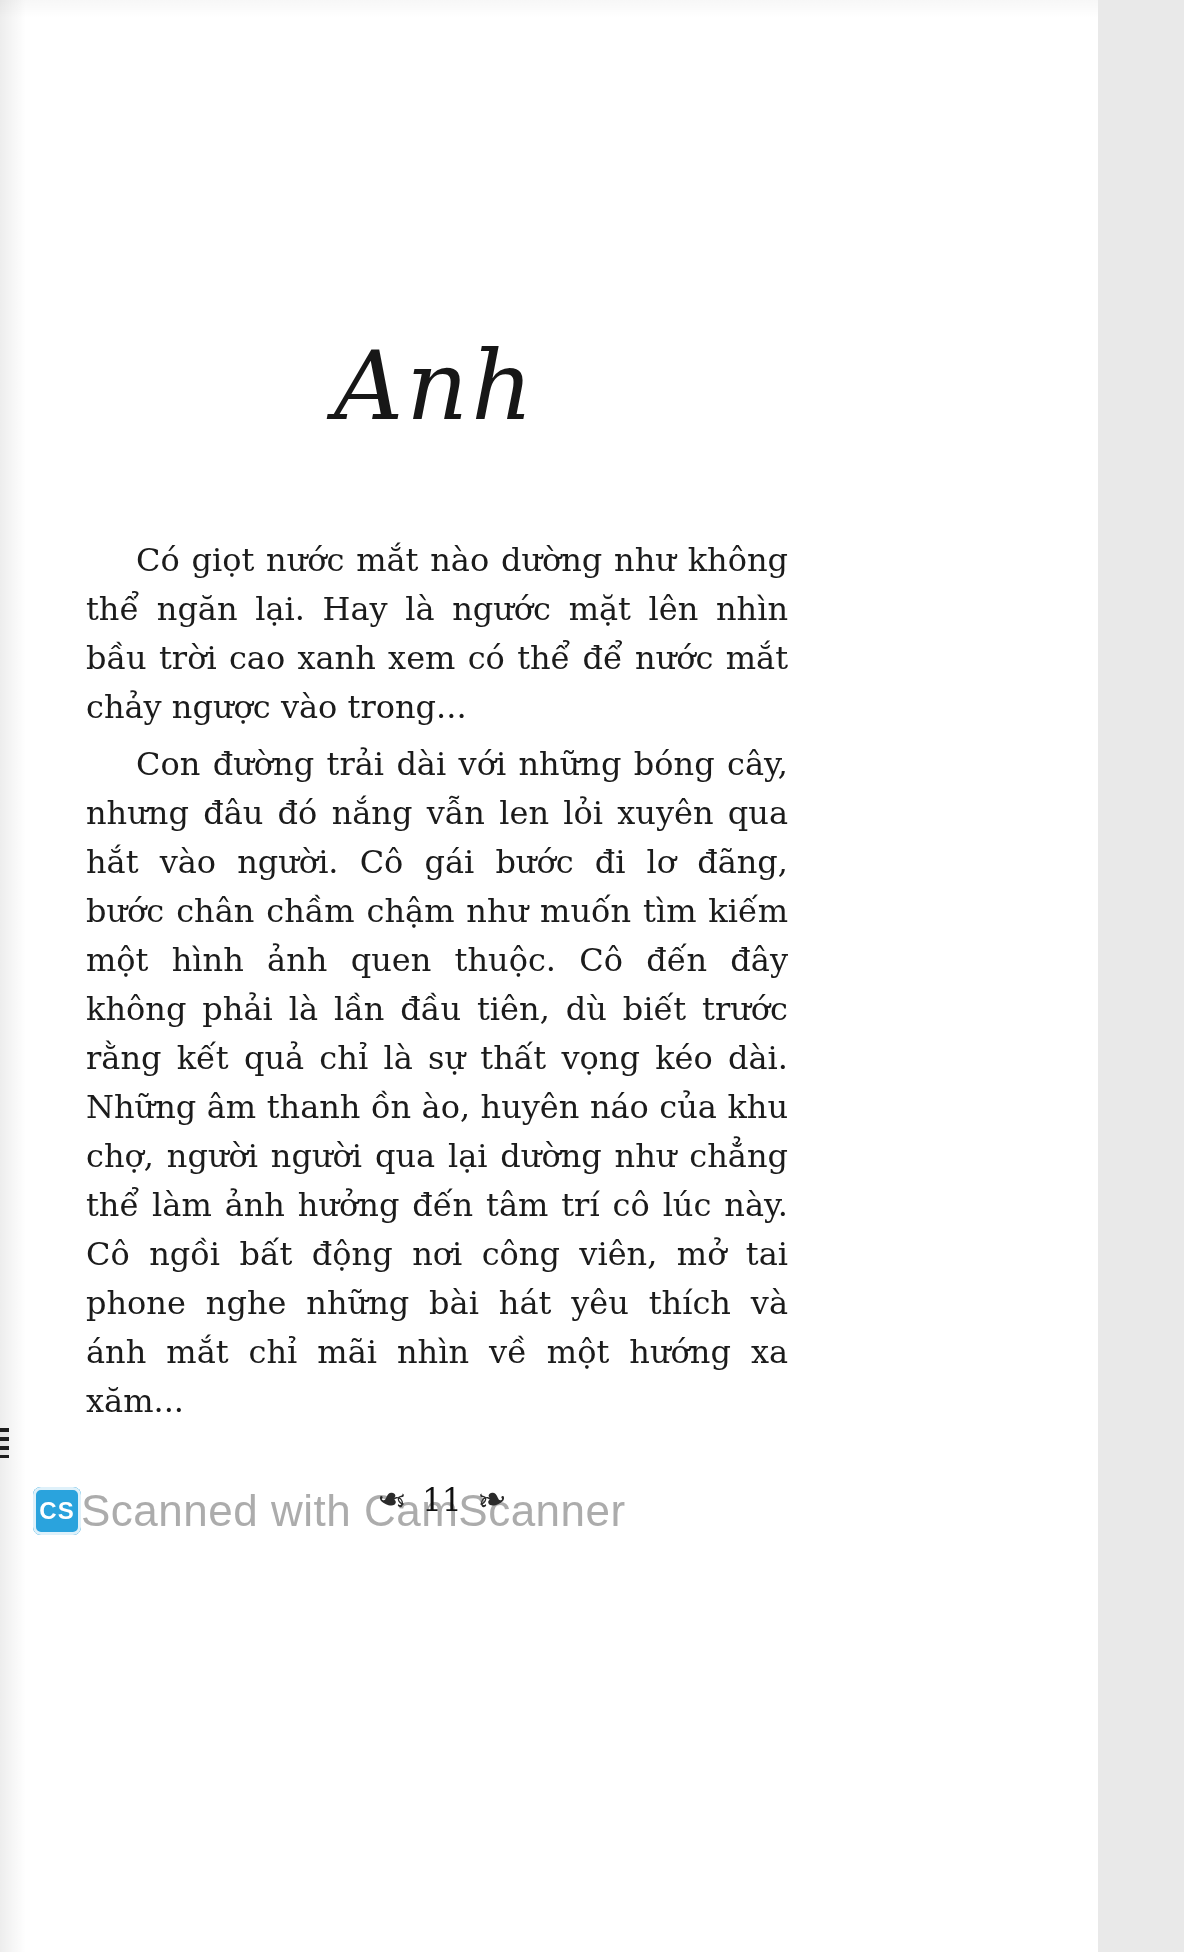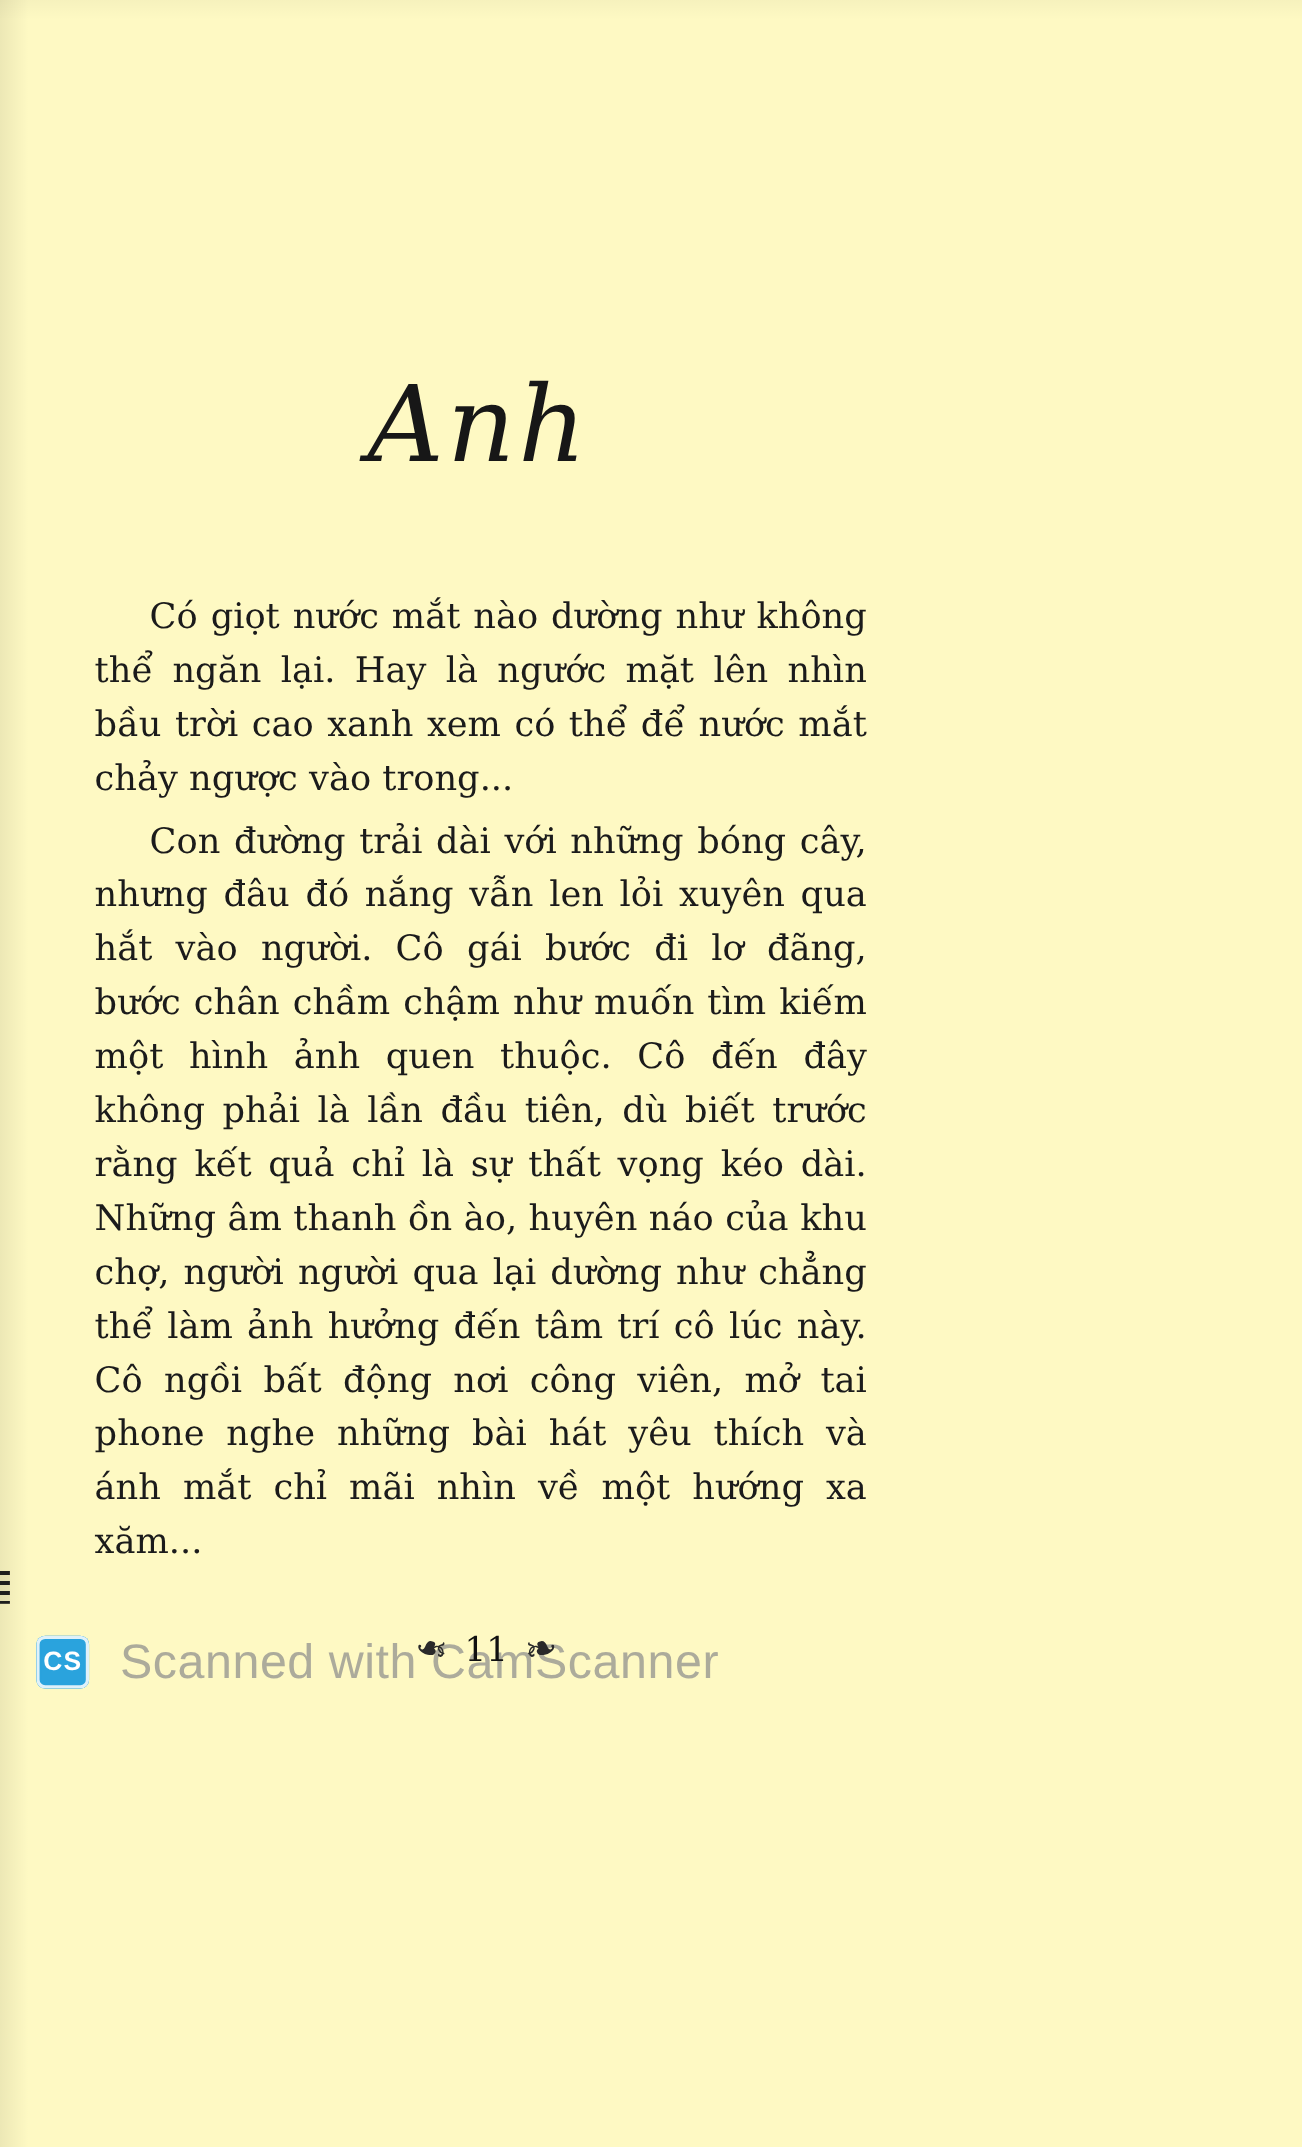--- a/index.html
+++ b/index.html
@@ -2,23 +2,23 @@
 <html><head>
 <meta charset="utf-8">
 <style>
   html, body {
     margin: 0;
     padding: 0;
     background: #e9e9e9;
   }
   .scan-page {
     position: relative;
-    width: 1184px;
+    width: 1098px;
     height: 1952px;
-    background: #fef9c3;
+    background: #ffffff;
     overflow: hidden;
     font-family: "DejaVu Serif", serif;
     color: #1b1b1b;
   }
   
   .scan-page::before {
     content: "";
     position: absolute;
     left: 0; top: 0; bottom: 0;
     width: 26px;
@@ -103,21 +103,21 @@
     );
     z-index: 2;
   }
 
   .watermark {
     position: absolute;
     left: 33px;
     top: 1486px;
     display: flex;
     align-items: center;
-    gap: 28px;
+    gap: 0;
     z-index: 1;
   }
   .cs-logo {
     width: 48px;
     height: 48px;
     background: #2aa3dd;
     border-radius: 8px;
     color: #ffffff;
     font-family: "Liberation Sans", sans-serif;
     font-weight: bold;

